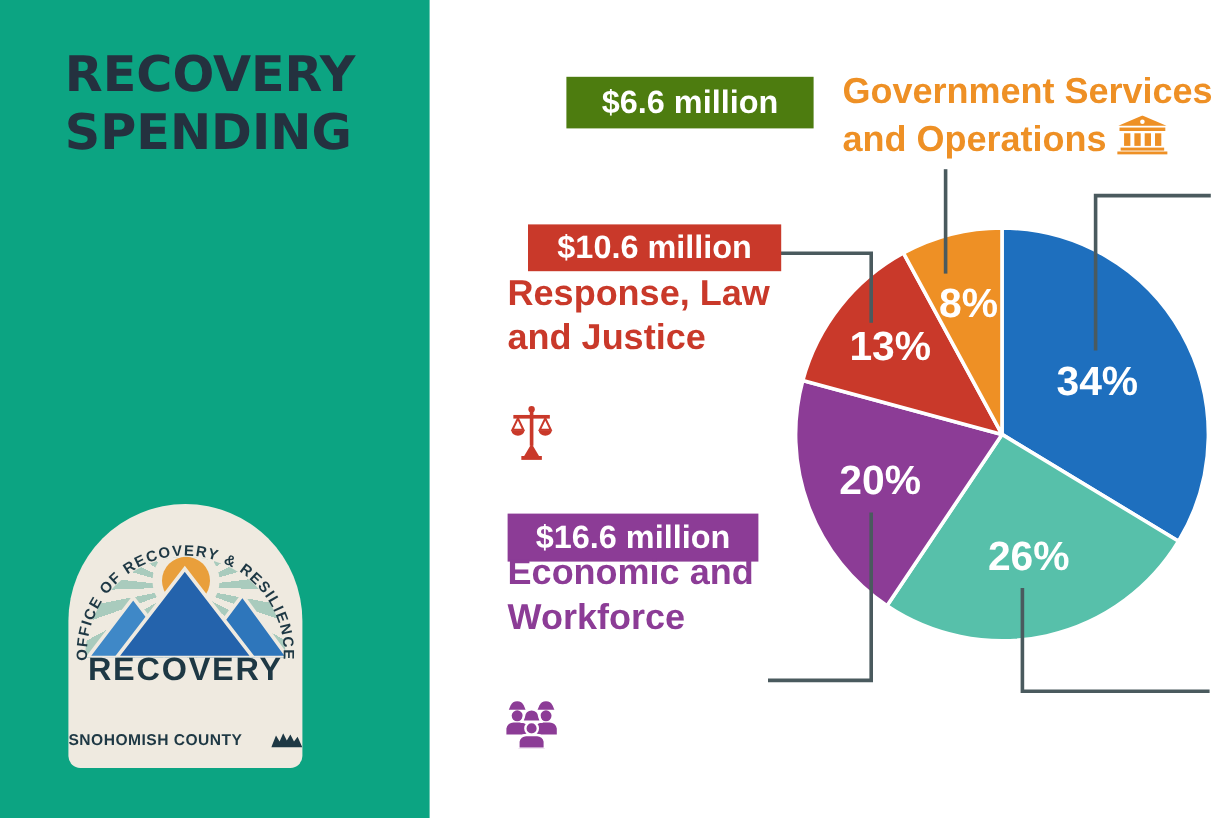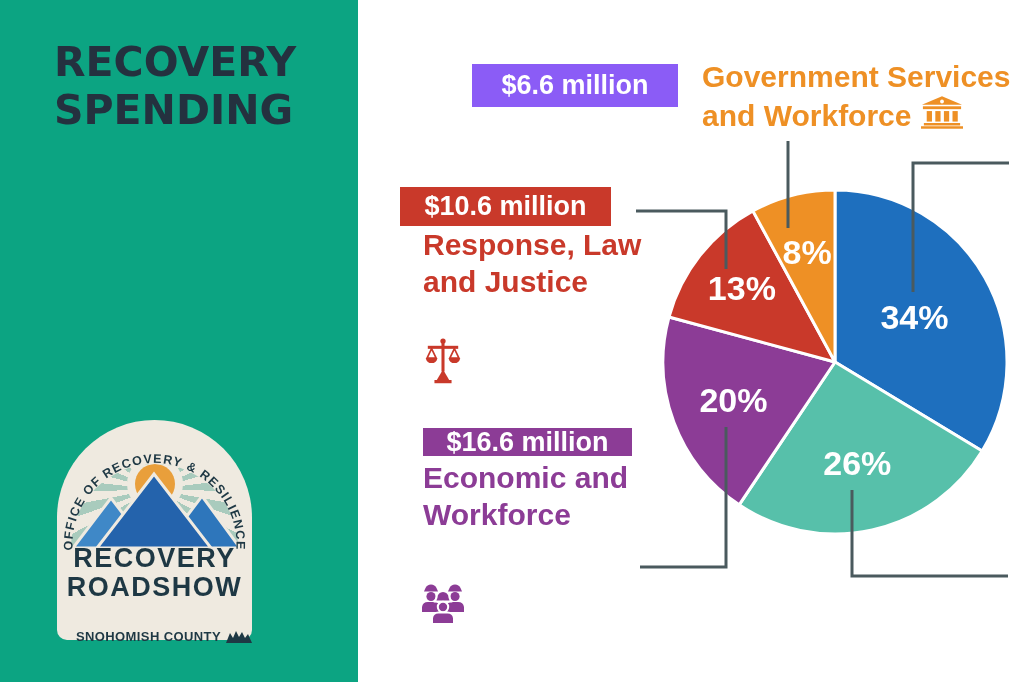--- a/index.html
+++ b/index.html
@@ -36,38 +36,38 @@
   .emblem-sun  { position:absolute; left:64px; top:0px; width:40px; height:40px;
     border-radius:50%; background:#E99F3B; }
   .emblem-mountains { position:absolute; left:0; bottom:0; }
   .badge-title {
     position:absolute; top:124px; left:0; width:100%; text-align:center;
     font-weight:bold; font-size:27px; line-height:29px; letter-spacing:1.5px;
     color:#1E3844;
   }
   .badge-subtitle {
     position:absolute; top:189px; left:0; width:100%;
-    display:flex; justify-content:flex-end; align-items:center; gap:5px;
-    font-weight:bold; font-size:13px; letter-spacing:0.4px; color:#1E3844;margin-top:20px;
+    display:flex; justify-content:space-between; align-items:center; gap:5px;
+    font-weight:bold; font-size:13px; letter-spacing:0.4px; color:#1E3844;
   }
   
   .chart-svg { position:absolute; left:0; top:0; }
   .pie-label {
     font-family:"Liberation Sans", sans-serif;
     font-weight:bold; font-size:34px; fill:#ffffff; text-anchor:middle;
   }
   .leader { fill:none; stroke:#4A5A5E; stroke-width:3; stroke-linejoin:miter; }
   
   .amount-box {
     position:absolute; display:flex; align-items:center; justify-content:center;
     color:#ffffff; font-weight:bold; font-size:27px;
   }
-  #box-gov   { left:472px; top:64px;  width:206px; height:43px; background:#8b5cf6; }
-  #box-emerg { left:400px; top:187px; width:211px; height:39px; background:#C9392A; }
-  #box-econ  { left:423px; top:428px; width:209px; height:28px; background:#8C3C96; }
+  #box-gov   { left:472px; top:64px;  width:206px; height:43px; background:#4d7c0f; }
+  #box-emerg { left:440px; top:187px; width:211px; height:39px; background:#C9392A; }
+  #box-econ  { left:423px; top:428px; width:209px; height:40px; background:#8C3C96; }
   .callout-heading { position:absolute; font-weight:bold; font-size:30px; line-height:38px; }
   #head-gov   { left:702px; top:58px;  color:#EE9025; width:330px; }
   #head-emerg { left:423px; top:226px; color:#C9392A; line-height:37px; }
   #head-econ  { left:423px; top:459px; color:#8C3C96; line-height:37px; }
   .inline-icon { vertical-align:-3px; margin-left:9px; }
   .abs-icon { position:absolute; }
   #icon-scales { left:424px; top:338px; }
   #icon-people { left:420px; top:582px; }
 </style>
 </head>
@@ -92,21 +92,20 @@
     <svg class="badge-arc-svg" width="195" height="220" viewBox="0 0 195 220">
       <defs>
         <path id="arcpath" d="M 16 134 A 82 82 0 1 1 179 134" fill="none"></path>
       </defs>
       <text font-family="Liberation Sans, sans-serif" font-weight="bold" font-size="12.5" letter-spacing="1.2" fill="#1E3844">
         <textPath href="#arcpath" xlink:href="#arcpath" startOffset="50%" text-anchor="middle">OFFICE OF RECOVERY &amp; RESILIENCE</textPath>
       </text>
     </svg>
     <div class="badge-title">
       <div>RECOVERY</div>
-      <div>ROADSHOW</div>
     </div>
     <div class="badge-subtitle">
       <span>SNOHOMISH COUNTY</span>
       <svg width="26" height="12" viewBox="0 0 26 12">
         <path d="M0,12 L4,2 L7,7 L10,0 L13,6 L16,1 L19,7 L22,3 L26,12 Z" fill="#1E3844"></path>
       </svg>
     </div>
   </div>
 </div>
 
@@ -133,21 +132,21 @@
       <text x="807.0424184964311" y="263.9765296108539" class="pie-label">8%</text>
     </g>
 </svg>
 
 <div class="amount-box" id="box-gov">
   <span>$6.6 million</span>
 </div>
 <div class="callout-heading" id="head-gov">
   <div>Government Services</div>
   <div>
-    <span>and Workforce</span><svg class="inline-icon" width="42" height="33" viewBox="0 0 44 34" fill="#EE9025">
+    <span>and Operations</span><svg class="inline-icon" width="42" height="33" viewBox="0 0 44 34" fill="#EE9025">
       <polygon points="22,0 43,9 1,9"></polygon>
       <circle cx="22" cy="5.5" r="2" fill="#ffffff"></circle>
       <rect x="2" y="10.5" width="40" height="3"></rect>
       <rect x="6" y="15.5" width="5.5" height="11"></rect>
       <rect x="15" y="15.5" width="5.5" height="11"></rect>
       <rect x="24" y="15.5" width="5.5" height="11"></rect>
       <rect x="33" y="15.5" width="5.5" height="11"></rect>
       <rect x="3" y="28" width="38" height="2.6"></rect>
       <rect x="0" y="31.4" width="44" height="2.6"></rect>
     </svg>

